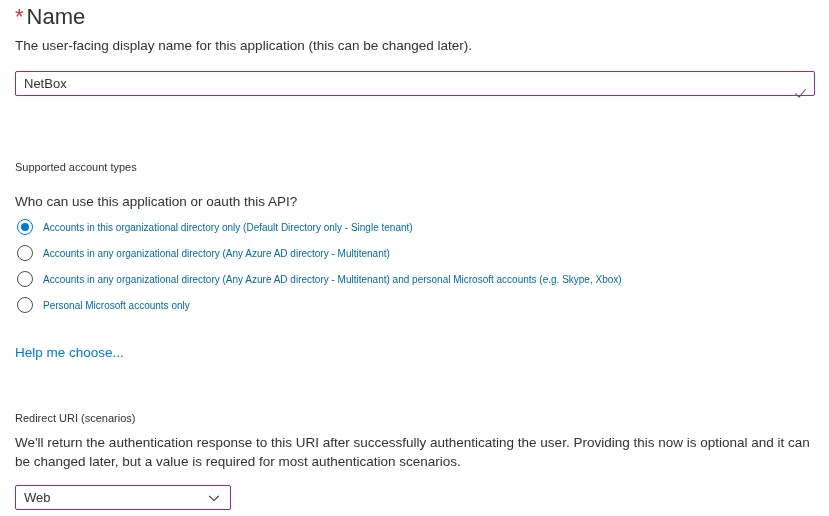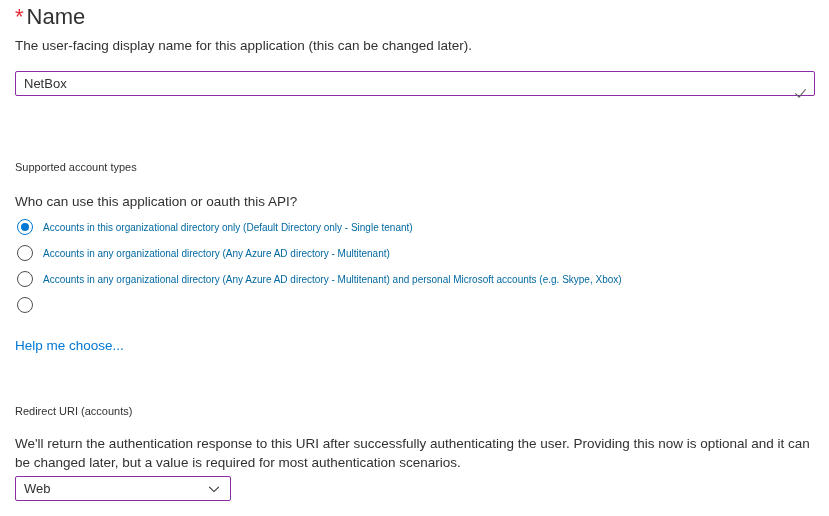--- a/index.html
+++ b/index.html
@@ -79,32 +79,32 @@
     left: 50%; top: 50%;
     width: 8px; height: 8px;
     border-radius: 50%;
     background: #0078d4;
     transform: translate(-50%, -50%);
   }
   .radio-label { font-size: 10px; white-space: nowrap; color: #0369a1; }
 
   .help-link {
     display: inline-block;
-    margin-top: 20px;
+    margin-top: 27px;
     font-size: 13.5px;
     color: #0078d4;
     text-decoration: none;
     cursor: pointer;
   }
 
   .section-redirect { margin-top: 46px; }
-  .redirect-desc { margin-top: 12px; }
+  .redirect-desc { margin-top: 4px; }
 
   .uri-row {
-    margin-top: 4px;
+    margin-top: 14px;
     display: flex;
     align-items: center;
   }
   .dropdown {
     width: 216px;
     display: flex; align-items: center;
     cursor: pointer;
     position: relative;
   }
   .dropdown .dd-label { font-size: 13px; color: #323130; }
@@ -141,28 +141,29 @@
       <label class="radio-row">
         <span class="radio"></span>
         <span class="radio-label">Accounts in any organizational directory (Any Azure AD directory - Multitenant)</span>
       </label>
       <label class="radio-row">
         <span class="radio"></span>
         <span class="radio-label">Accounts in any organizational directory (Any Azure AD directory - Multitenant) and personal Microsoft accounts (e.g. Skype, Xbox)</span>
       </label>
       <label class="radio-row">
         <span class="radio"></span>
+        <span class="radio-label">Personal Microsoft accounts only</span>
       </label>
     </div>
 
     <a class="help-link">Help me choose...</a>
   </div>
 
   <div class="section section-redirect">
-    <h2 class="section-title">Redirect URI (accounts)</h2>
+    <h2 class="section-title">Redirect URI (scenarios)</h2>
     <p class="desc redirect-desc">We'll return the authentication response to this URI after successfully authenticating the user. Providing this now is optional and it can be changed later, but a value is required for most authentication scenarios.</p>
 
     <div class="uri-row">
       <div class="dropdown">
         <span class="dd-label">Web</span>
         <span class="field-icon">
           <svg width="14" height="14" viewBox="0 0 16 16">
               <path d="M2.5 5.5 L8 11 L13.5 5.5" stroke="#323130" stroke-width="1.2" fill="none"></path>
             </svg>
         </span>

